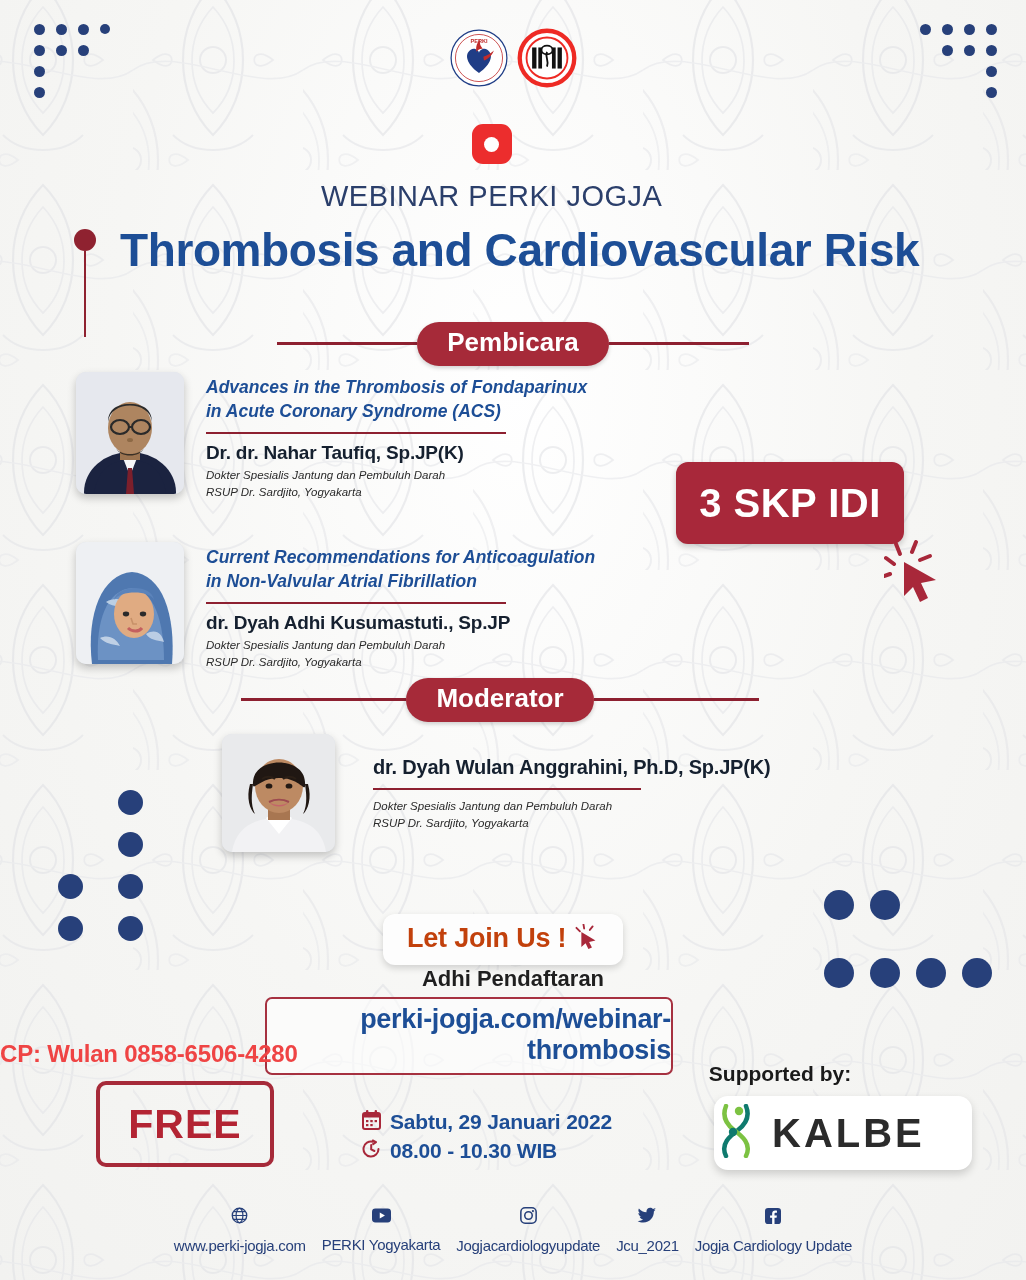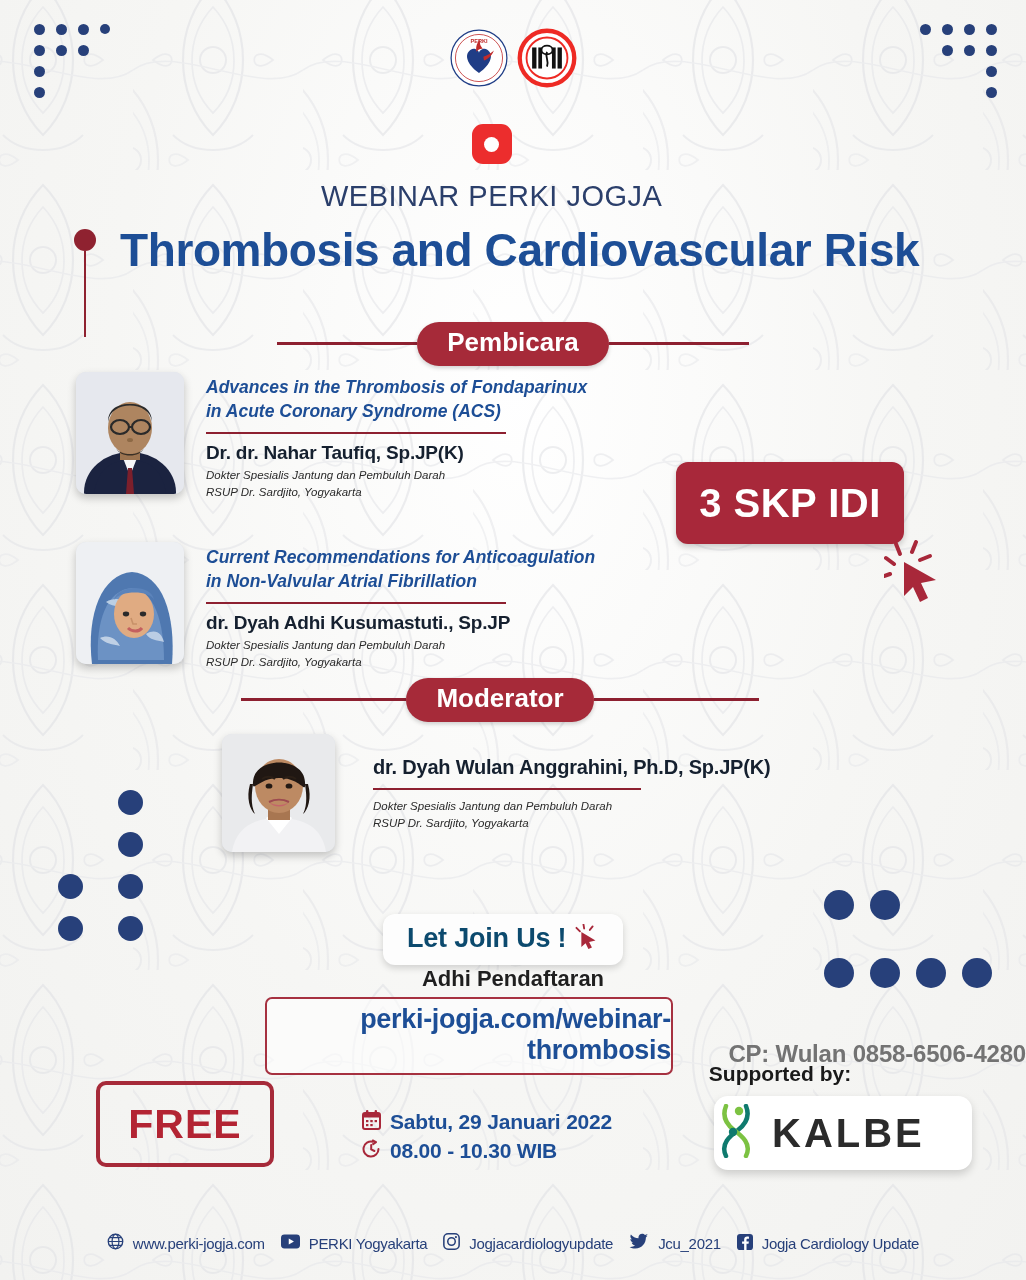--- a/index.html
+++ b/index.html
@@ -62,30 +62,30 @@
   .skp{ position:absolute; left:676px; top:462px; width:228px; height:82px; border-radius:12px;
     background:#a8283a; color:#fff; display:flex; align-items:center; justify-content:center;
     font-size:40px; font-weight:bold; letter-spacing:.5px; z-index:3;
     box-shadow:0 3px 6px rgba(0,0,0,.2); }
   .cursor1{ position:absolute; left:884px; top:540px; z-index:4; }
 
   
   .joinbtn{ position:absolute; left:383px; top:914px; z-index:3;
     background:#fdfdfd; border-radius:12px; padding:9px 24px 11px;
     box-shadow:0 3px 7px rgba(0,0,0,.16); display:flex; align-items:center; gap:9px; }
-  .joinbtn span.t{ color:#0c4a6e; font-size:27px; font-weight:bold; letter-spacing:-.2px; }
+  .joinbtn span.t{ color:#c2410c; font-size:27px; font-weight:bold; letter-spacing:-.2px; }
 
   .linklabel{ position:absolute; left:0; right:0; top:966px; text-align:center; z-index:3;
     font-size:22px; font-weight:bold; color:#1f1f1f; }
   .linkbox{ position:absolute; left:265px; top:997px; width:408px; z-index:3;
     border:2px solid #a63140; border-radius:7px; background:rgba(255,255,255,.55);
     text-align:right; padding:5px 0 7px; }
   .linkbox .u{ font-size:27px; font-weight:bold; color:#1d4e96; letter-spacing:-.3px; }
-  .cp{ position:absolute; left:0; right:0; top:1040px; text-align:right; z-index:3;
-    font-size:24px; font-weight:bold; color:#737373; letter-spacing:-.2px; }
+  .cp{ position:absolute; left:0; right:0; top:1040px; text-align:left; z-index:3;
+    font-size:24px; font-weight:bold; color:#ef4444; letter-spacing:-.2px; }
 
   
   .free{ position:absolute; left:96px; top:1081px; width:178px; height:86px; z-index:3;
     border:4px solid #a62a39; border-radius:10px; display:flex; align-items:center; justify-content:center; }
   .free span{ font-size:41px; font-weight:bold; color:#b32433; letter-spacing:1px; }
 
   
   .dt{ position:absolute; left:362px; top:1110px; z-index:3; }
   .dt .row{ display:flex; align-items:center; gap:9px; margin-bottom:5px; }
   .dt .row .txt{ font-size:21px; font-weight:bold; color:#1d4e96; letter-spacing:-.2px; }
@@ -95,21 +95,21 @@
   .supported .inner{ position:absolute; left:780px; top:0; transform:translateX(-50%);
     font-size:21px; font-weight:bold; color:#1a1a1a; }
   .kalbe{ position:absolute; left:714px; top:1096px; width:258px; height:74px; z-index:3;
     background:#fff; border-radius:14px; box-shadow:0 4px 9px rgba(0,0,0,.17);
     display:flex; align-items:center; justify-content:flex-start; gap:14px; }
   .kalbe .word{ font-size:40px; font-weight:bold; color:#2b2b2b; letter-spacing:3px; }
 
   
   .footer{ position:absolute; left:0; bottom:26px; width:1026px; z-index:3;
     display:flex; align-items:center; justify-content:center; gap:7px; }
-  .fitem{ display:flex; align-items:center; gap:9px; }
+  .fitem{ display:flex; align-items:center; gap:9px;flex-direction:column; }
   .fitem .lbl{ font-size:15px; color:#27407a; letter-spacing:-.3px; }
 </style>
 </head>
 <body>
 
 <div class="bg-wrap">
   <svg width="1100" height="1340" viewBox="0 0 1100 1340" xmlns="http://www.w3.org/2000/svg">
     <defs>
       <g id="motif">
         <path d="M60 0 C100 40 100 110 60 150 C20 110 20 40 60 0 Z" fill="none" stroke="#dfe0e4" stroke-width="2.2"></path>

